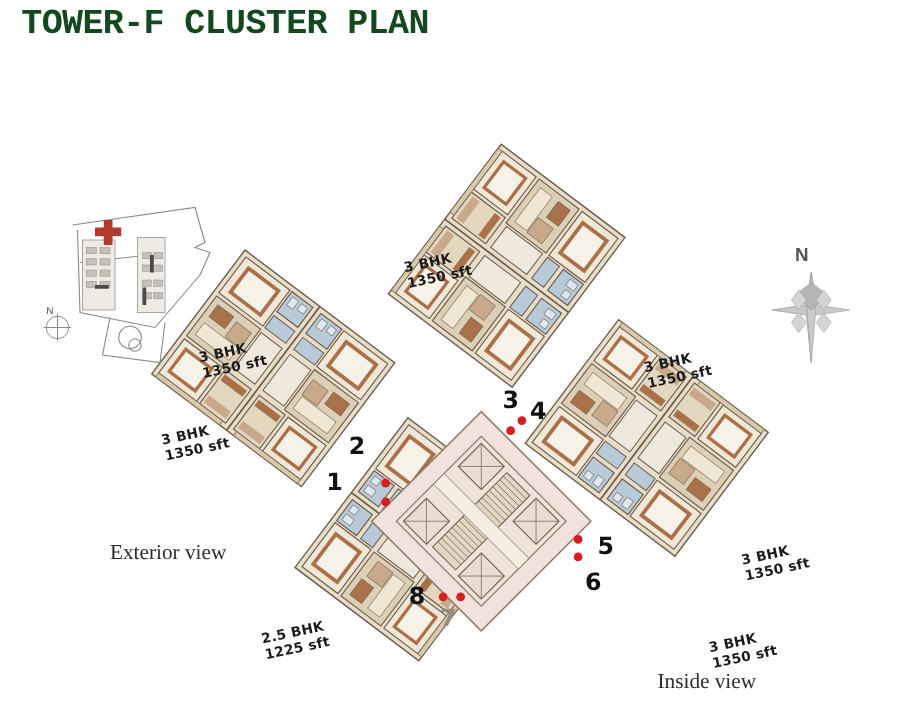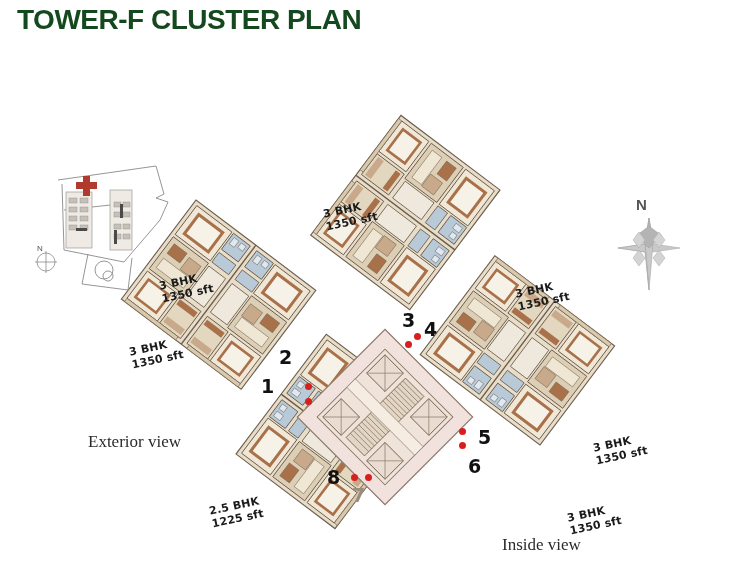--- a/index.html
+++ b/index.html
@@ -11,21 +11,21 @@
     width: 729px;
     height: 577px;
     position: relative;
     overflow: hidden;
     font-family: "Liberation Sans", sans-serif;
   }
   #page-title {
     position: absolute;
     left: 17px;
     top: 4px;
-    font-family: Liberation Sans, sans-serif;
+    font-family: Liberation Mono, monospace;
     font-weight: bold;
     font-size: 28px;
     letter-spacing: -0.5px;
     color: #14491f;
     white-space: nowrap;
   }
   .plan-canvas {
     position: absolute;
     left: 0; top: 50px;
     width: 729px; height: 527px;
@@ -328,15 +328,15 @@
       <div class="unitnum" style="left: 402px; top: 259px;">3</div>
       <div class="unitnum" style="left: 424px; top: 268px;">4</div>
       <div class="unitnum" style="left: 478px; top: 376px;">5</div>
       <div class="unitnum" style="left: 468px; top: 405px;">6</div>
       <div class="unitnum faint" style="left: 352px; top: 434px;">7</div>
       <div class="unitnum" style="left: 327px; top: 416px;">8</div>
     </div>
 
   
   <div class="viewlabel" style="left:88px; top:382px;">Exterior view</div>
-  <div class="viewlabel" style="left:502px; top:485px;text-align:right;">Inside view</div>
+  <div class="viewlabel" style="left:526px; top:485px;text-align:right;">Inside view</div>
 
 </div>
 
 </body></html>

